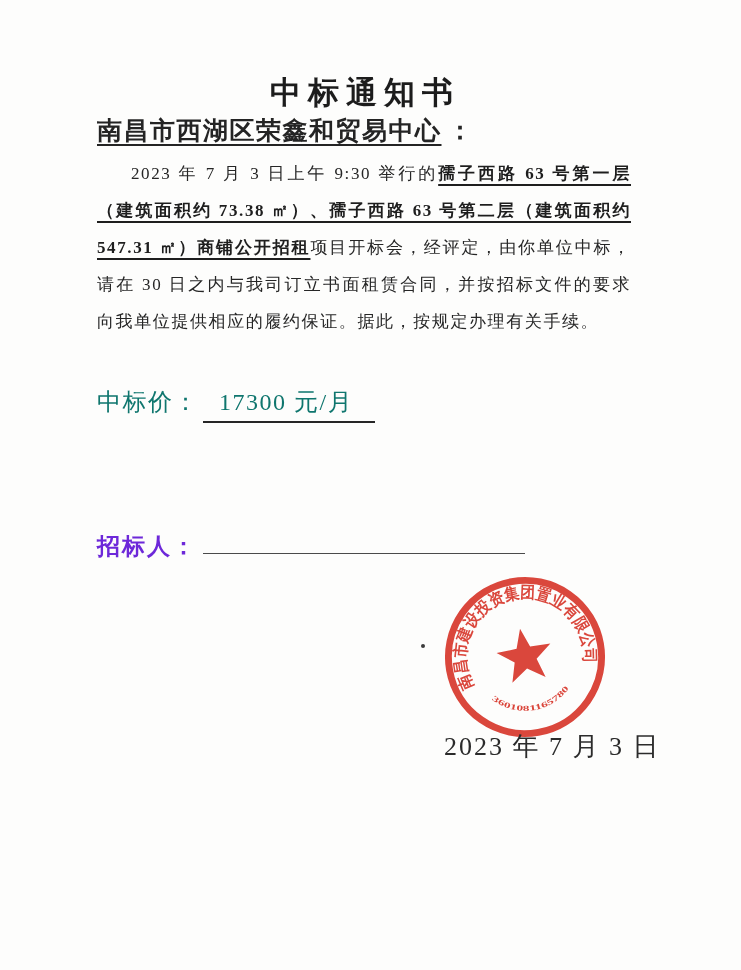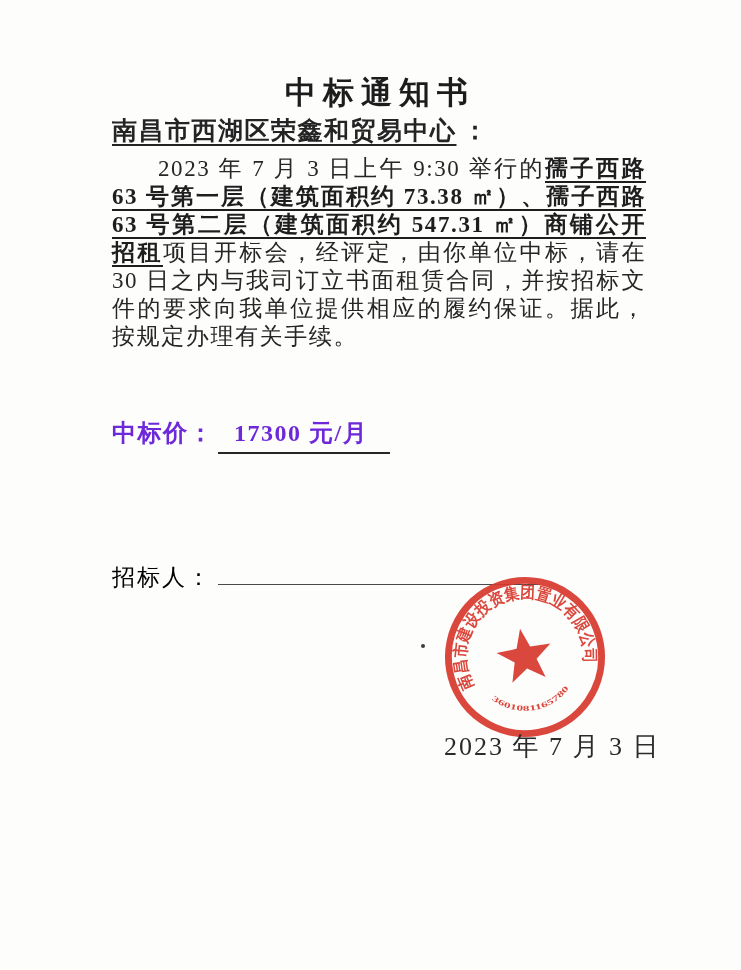--- a/index.html
+++ b/index.html
@@ -11,21 +11,21 @@
     position: relative;
     width: 741px;
     height: 970px;
     margin: 0 auto;
     background: #fdfdfc;
     color: #222;
     overflow: hidden;
   }
   .content {
     position: absolute;
-    left: 112px;
+    left: 97px;
     top: 0;
     width: 536px;
   }
   .title {
     margin: 72px 0 0 0;
     text-align: center;
     font-size: 31px;
     font-weight: bold;
     letter-spacing: 7px;
     color: #1c1c1c;
@@ -38,53 +38,54 @@
     white-space: nowrap;
   }
   .addressee .addr-name {
     text-decoration: underline;
     text-decoration-thickness: 1.6px;
     text-underline-offset: 5px;
   }
   .addressee .addr-colon { padding-left: 6px; }
   .body-para {
     margin: 8px 2px 0 0;
-    font-size: 23px;
-    line-height: 28px;
+    font-size: 17px;
+    line-height: 37px;
     letter-spacing: 1.6px;
     text-align: justify;
     text-indent: 2em;
     color: #262626;
   }
   .seg-strong {
     font-weight: bold;
     text-decoration: underline;
     text-decoration-thickness: 1.6px;
     text-underline-offset: 5px;
     color: #1e1e1e;
   }
   .price-line {
-    margin-top: 66px;
+    margin-top: 46px;
     font-size: 24px;
-    font-weight: bold;
+    font-weight: normal;
     letter-spacing: 1.5px;
-    color: #6d28d9;
+    color: #0f766e;
   }
   .price-value {
     display: inline-block;
     border-bottom: 2px solid #262626;
     padding: 0 22px 3px 16px;
     margin-left: 4px;
   }
   .tenderer-line {
     margin-top: 108px;
     font-size: 23px;
     letter-spacing: 2px;
-    color: #000000;
+    color: #6d28d9;
     white-space: nowrap;
+    font-weight: bold;
   }
   .signature-line {
     display: inline-block;
     width: 322px;
     border-bottom: 1.7px solid #4a4a4a;
     height: 20px;
     margin-left: 6px;
     vertical-align: baseline;
   }
   .date-line {

